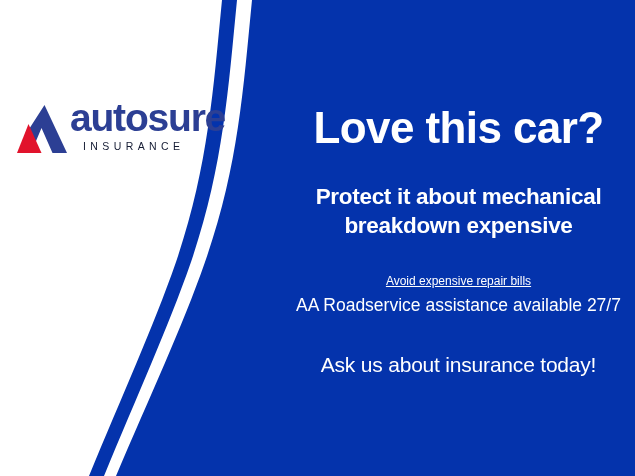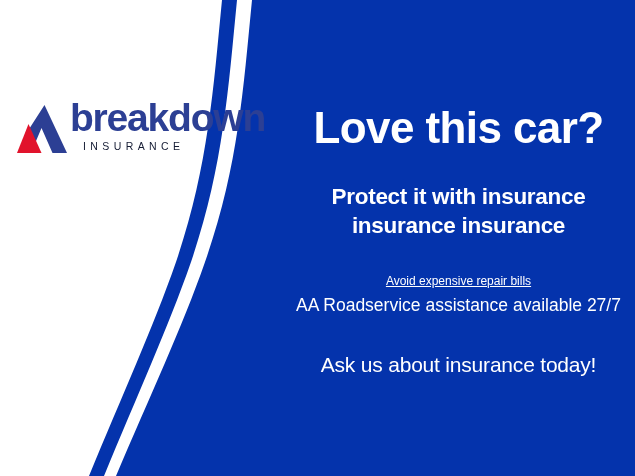--- a/index.html
+++ b/index.html
@@ -148,33 +148,33 @@
   <div id="logo">
 
     <svg id="logo-mark" viewBox="0 0 56 56">
 
       <path fill="#2c3f94" d="M 30.5,5 L 53,53 L 38.5,53 L 27.5,28 L 19.5,47 L 12.5,33 Z"></path>
 
       <path fill="#e1132c" d="M 14.5,24 L 27.5,53 L 3,53 Z"></path>
     </svg>
 
     <div id="logo-words">
-      <div id="wordmark">breakdown</div>
+      <div id="wordmark">autosure</div>
       <div id="logo-sub">INSURANCE</div>
     </div>
 
   </div>
 
   <div id="copy">
 
     <div class="line" id="headline">Love this car?</div>
 
     <div class="line" id="subhead">
-      <span>Protect it with insurance</span><br>
-      <span>insurance insurance</span>
+      <span>Protect it about mechanical</span><br>
+      <span>breakdown expensive</span>
     </div>
 
     <div class="line" id="benefit-1">Avoid expensive repair bills</div>
 
     <div class="line" id="benefit-2">AA Roadservice assistance available 27/7</div>
 
     <div class="line" id="cta">Ask us about insurance today!</div>
 
   </div>
 

